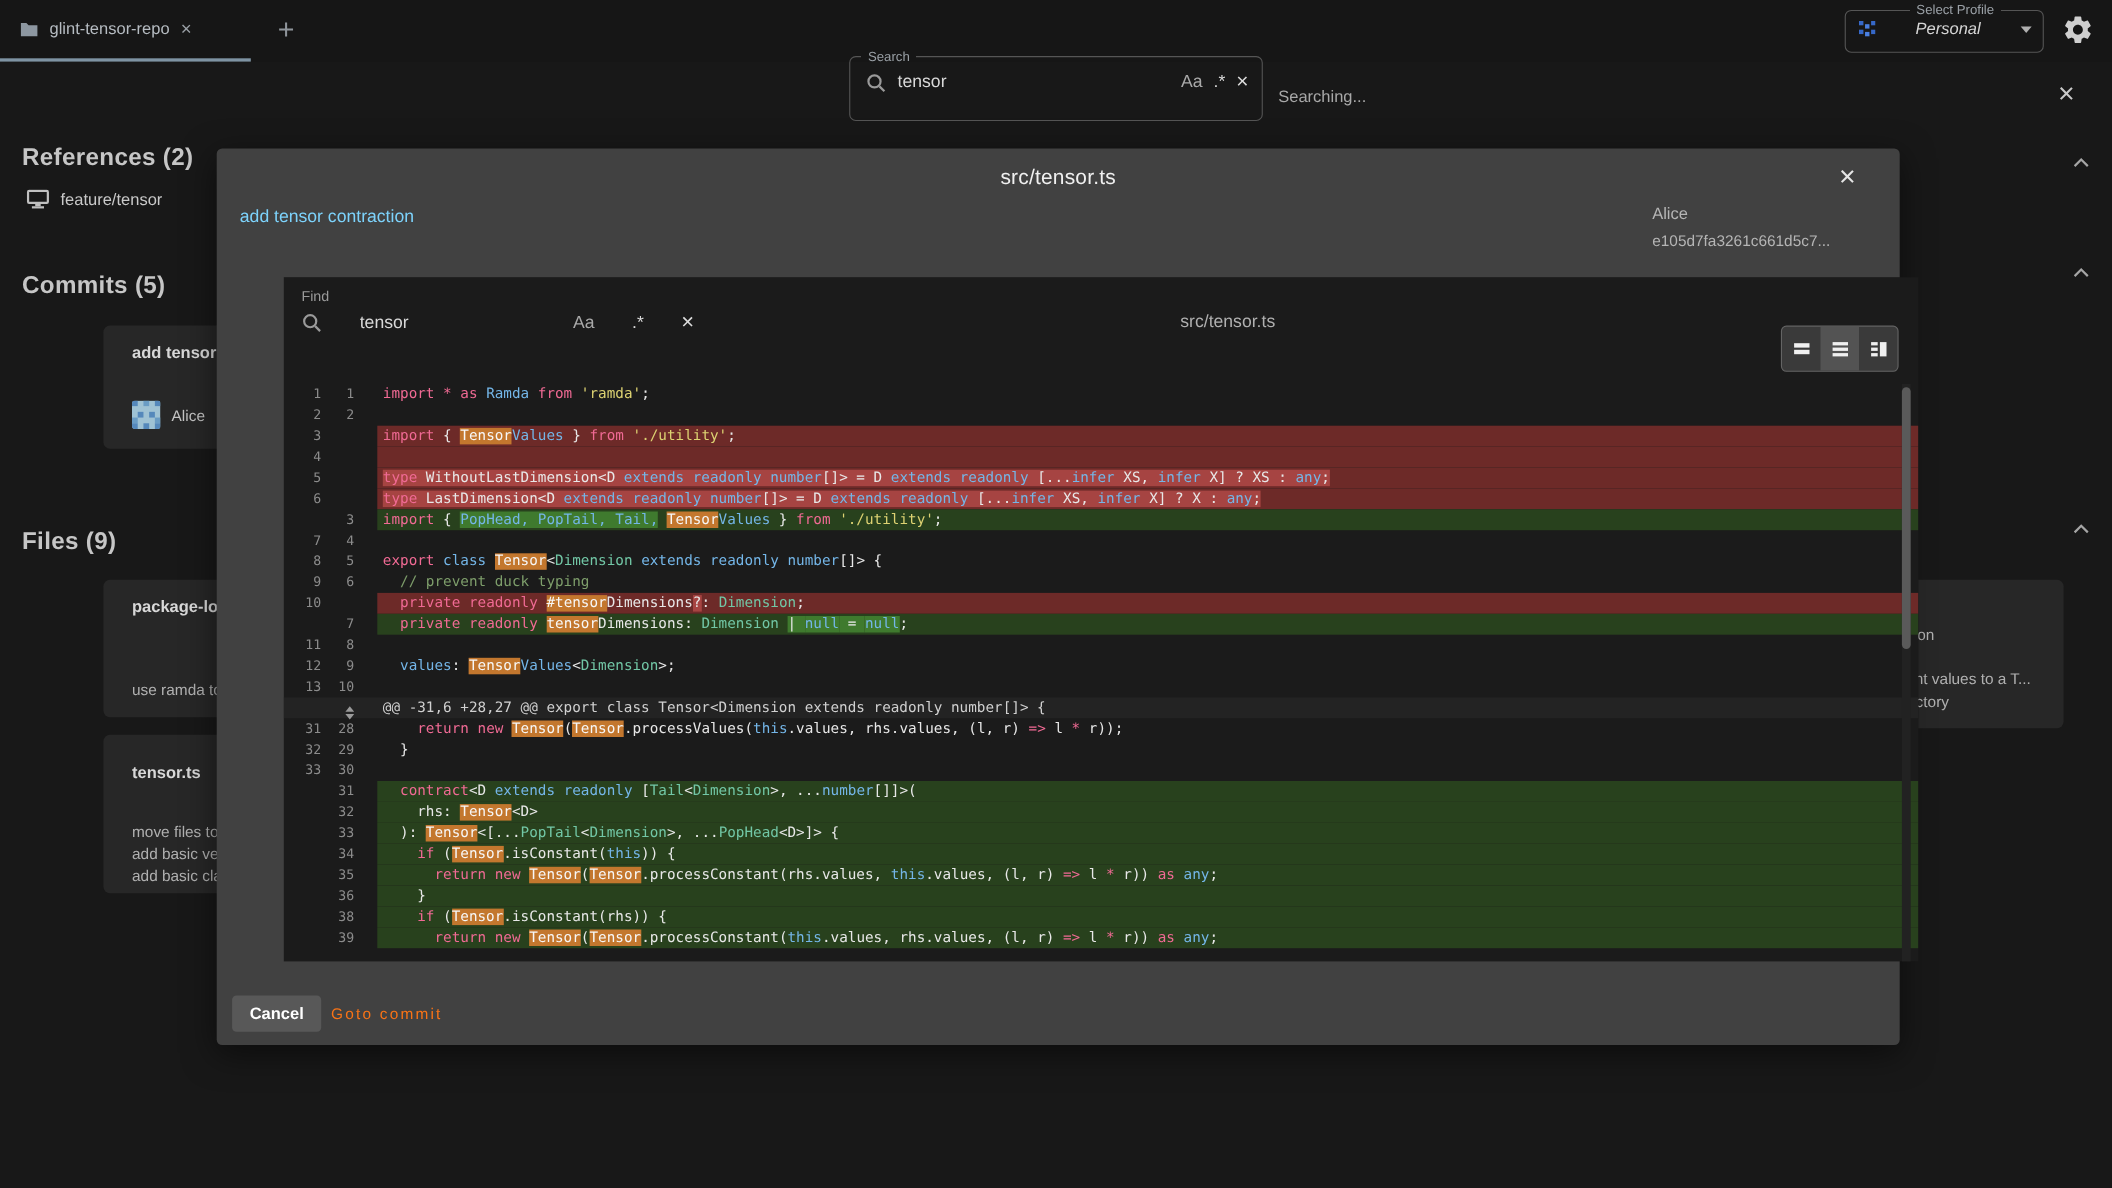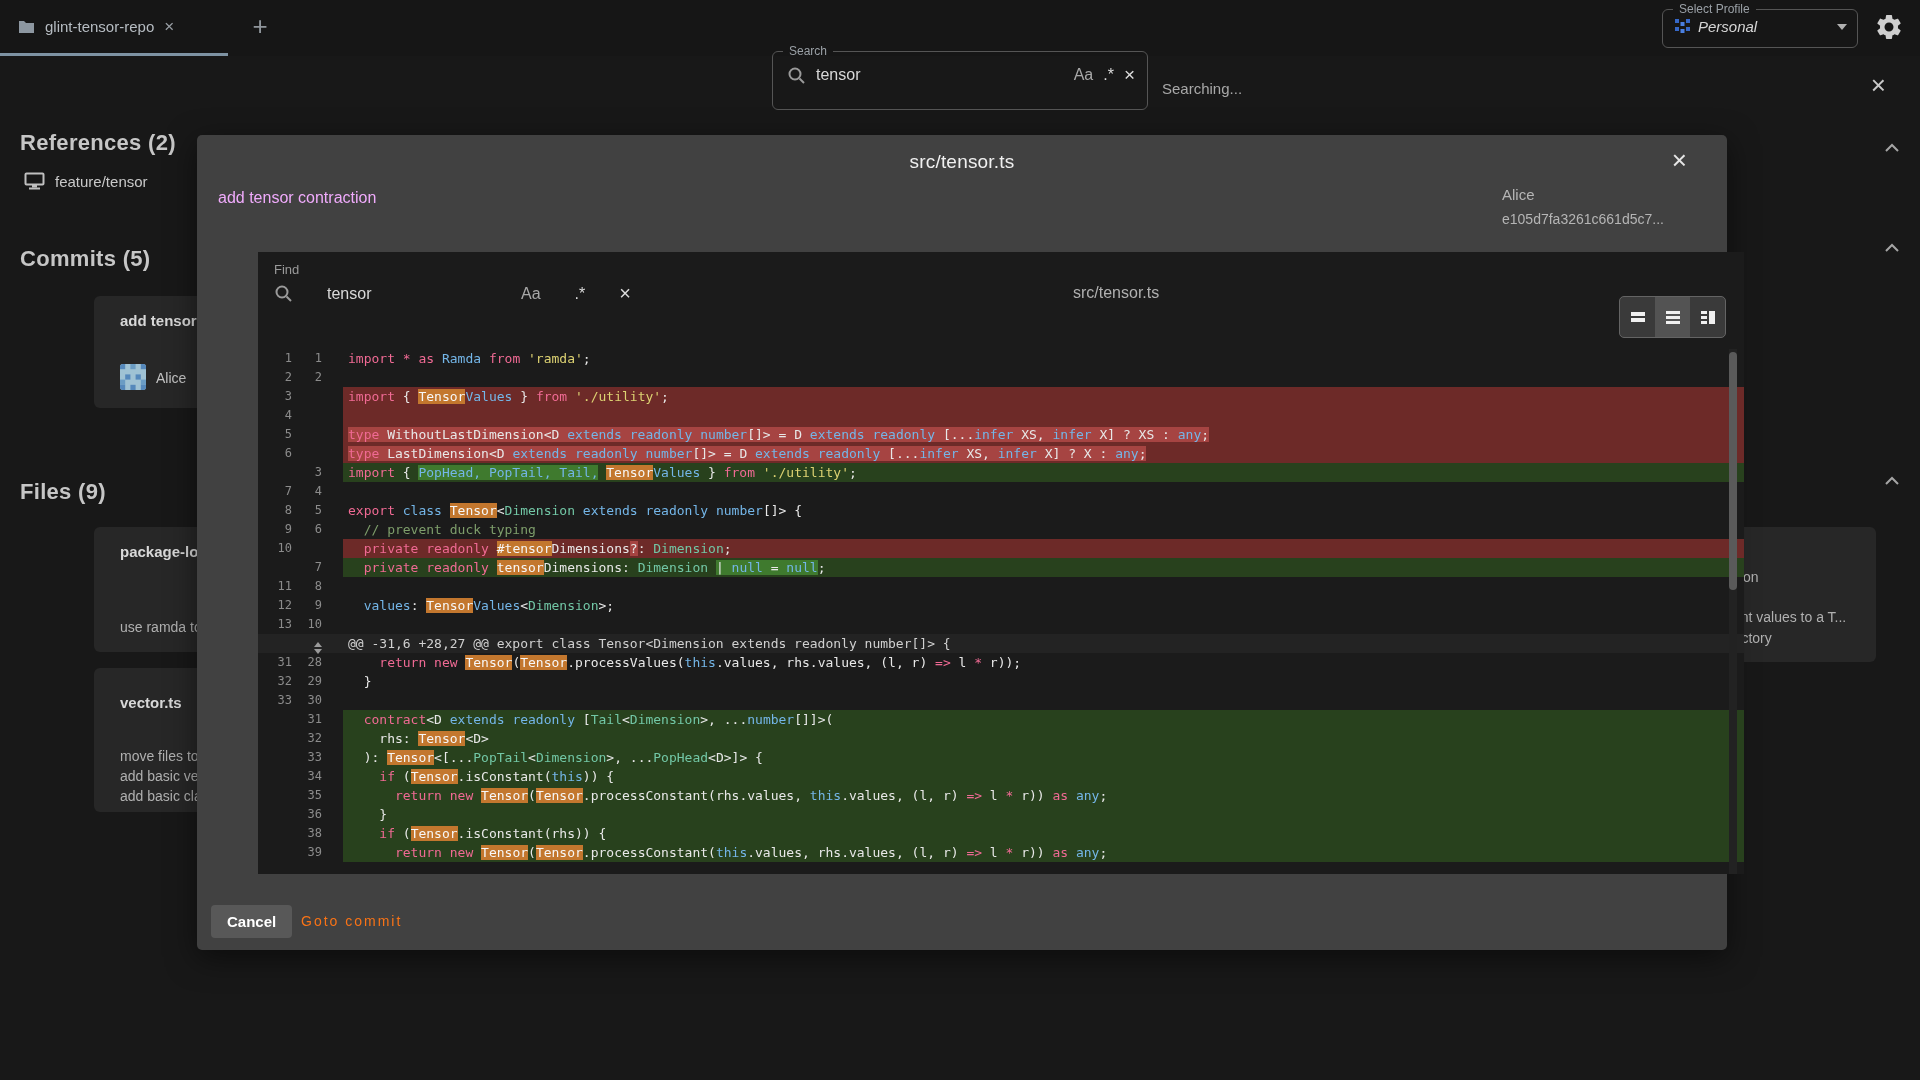--- a/index.html
+++ b/index.html
@@ -12,21 +12,21 @@
   .tab { position:absolute; left:0; top:0; width:228px; height:53px; display:flex; align-items:center; gap:10px; padding:0 14px 0 18px; cursor:pointer; }
   .tab-label { color:#b6bcc2; font-size:15px; }
   .tab-close { color:#9aa0a6; font-size:17px; line-height:1; }
   .tab-underline { position:absolute; left:0; top:53px; width:228px; height:3px; background:#7e93a3; }
   .newtab { position:absolute; left:244px; top:8px; width:32px; height:36px; color:#8f959b; font-size:26px; text-align:center; line-height:36px; cursor:pointer; }
 
   fieldset.box { position:absolute; border:1px solid #555; border-radius:6px; background:transparent; }
   fieldset.box legend { color:#9aa0a6; font-size:12px; padding:0 6px; margin-left:10px; }
 
   
-  .profile-box { right:62px; top:2px; width:196px; height:46px; }
+  .profile-box { right:62px; top:2px; width:181px; height:46px;text-align:center; }
   .profile-row { display:flex; align-items:center; gap:8px; padding:2px 10px 0 12px; cursor:pointer;font-style:italic; }
   .profile-name { color:#d5d5d5; font-size:15px; flex:1; }
   .caret { width:0; height:0; border-left:5px solid transparent; border-right:5px solid transparent; border-top:6px solid #b0b0b0; }
   .gear { position:absolute; right:16px; top:12px; width:30px; height:30px; cursor:pointer; }
   .overlay-close { position:absolute; right:34px; top:72px; color:#c9c9c9; font-size:26px; cursor:pointer; line-height:1; }
 
   
   .search-box { left:772px; top:44px; width:376px; height:66px; }
   .search-row { display:flex; align-items:center; gap:10px; padding:6px 12px 0 14px; }
   .search-value { color:#d9d9d9; font-size:16px; flex:1; }
@@ -44,21 +44,21 @@
   .avatar { position:absolute; left:26px; width:26px; height:26px; border-radius:3px; overflow:hidden; }
   .author-name { position:absolute; left:62px; color:#c3c3c3; font-size:14px; }
   .chev { position:absolute; left:1884px; width:16px; height:10px; cursor:pointer; }
 
   .frag-line { position:absolute; color:#b0b0b0; font-size:14px; white-space:nowrap; }
 
   
   .modal { position:absolute; left:197px; top:135px; width:1530px; height:815px; background:#414141; border-radius:5px; box-shadow:0 8px 30px rgba(0,0,0,.5); z-index:10; }
   .modal-title { position:absolute; left:0; top:16px; width:100%; text-align:center; color:#f0f0f0; font-size:19px; letter-spacing:.2px; }
   .modal-close { position:absolute; right:40px; top:12px; color:#e6e6e6; font-size:26px; cursor:pointer; line-height:1; }
-  .modal-sub { position:absolute; left:21px; top:54px; color:#f0abfc; font-size:16px; }
+  .modal-sub { position:absolute; left:21px; top:54px; color:#7dd3fc; font-size:16px; }
   .commit-author { position:absolute; left:1305px; top:48px; width:205px; color:#b5b5b5; font-size:15px; line-height:24px; }
   .commit-hash { font-size:14px; white-space:nowrap; }
 
   .panel { position:absolute; left:21px; top:117px; width:1486px; height:622px; background:#1b1b1b;margin-left:40px; }
   .find-label { position:absolute; left:16px; top:10px; color:#9a9a9a; font-size:13px; }
   .find-row { position:absolute; left:16px; top:30px; display:flex; align-items:center; gap:34px; }
   .find-value { color:#d9d9d9; font-size:16px; width:160px; }
   .panel-file { position:absolute; left:815px; top:32px; color:#b0b0b0; font-size:16px; }
   .viewtoggle { position:absolute; left:1361px; top:44px; width:107px; height:42px; background:#3a3a3a; border:1px solid #646464; border-radius:5px; display:flex; overflow:hidden; }
   .vt-btn { flex:1; display:flex; align-items:center; justify-content:center; cursor:pointer; }
@@ -171,21 +171,21 @@
   </div>
   <div class="author-name" style="top:74px;">Alice</div>
 </div>
 
 <div class="h-section" style="left:20px; top:479px;">Files (9)</div>
 <div class="card" style="left:94px; top:527px; width:470px; height:125px;">
   <div class="card-title" style="top:16px;">package-lock.json</div>
   <div class="card-desc" style="top:92px;">use ramda to simplify</div>
 </div>
 <div class="card" style="left:94px; top:668px; width:470px; height:144px;">
-  <div class="card-title" style="top:26px;">vector.ts</div>
+  <div class="card-title" style="top:26px;">tensor.ts</div>
   <div class="card-desc" style="top:80px;">move files to src dire</div>
   <div class="card-desc" style="top:100px;">add basic vector clas</div>
   <div class="card-desc" style="top:120px;">add basic class for te</div>
 </div>
 
 <div class="card" style="left:1620px; top:527px; width:256px; height:135px;">
   <span class="frag-line" style="left:109px; top:42px;">ction</span>
   <span class="frag-line" style="left:109px; top:82px;">tant values to a T...</span>
   <span class="frag-line" style="left:109px; top:103px;">rectory</span>
 </div>

